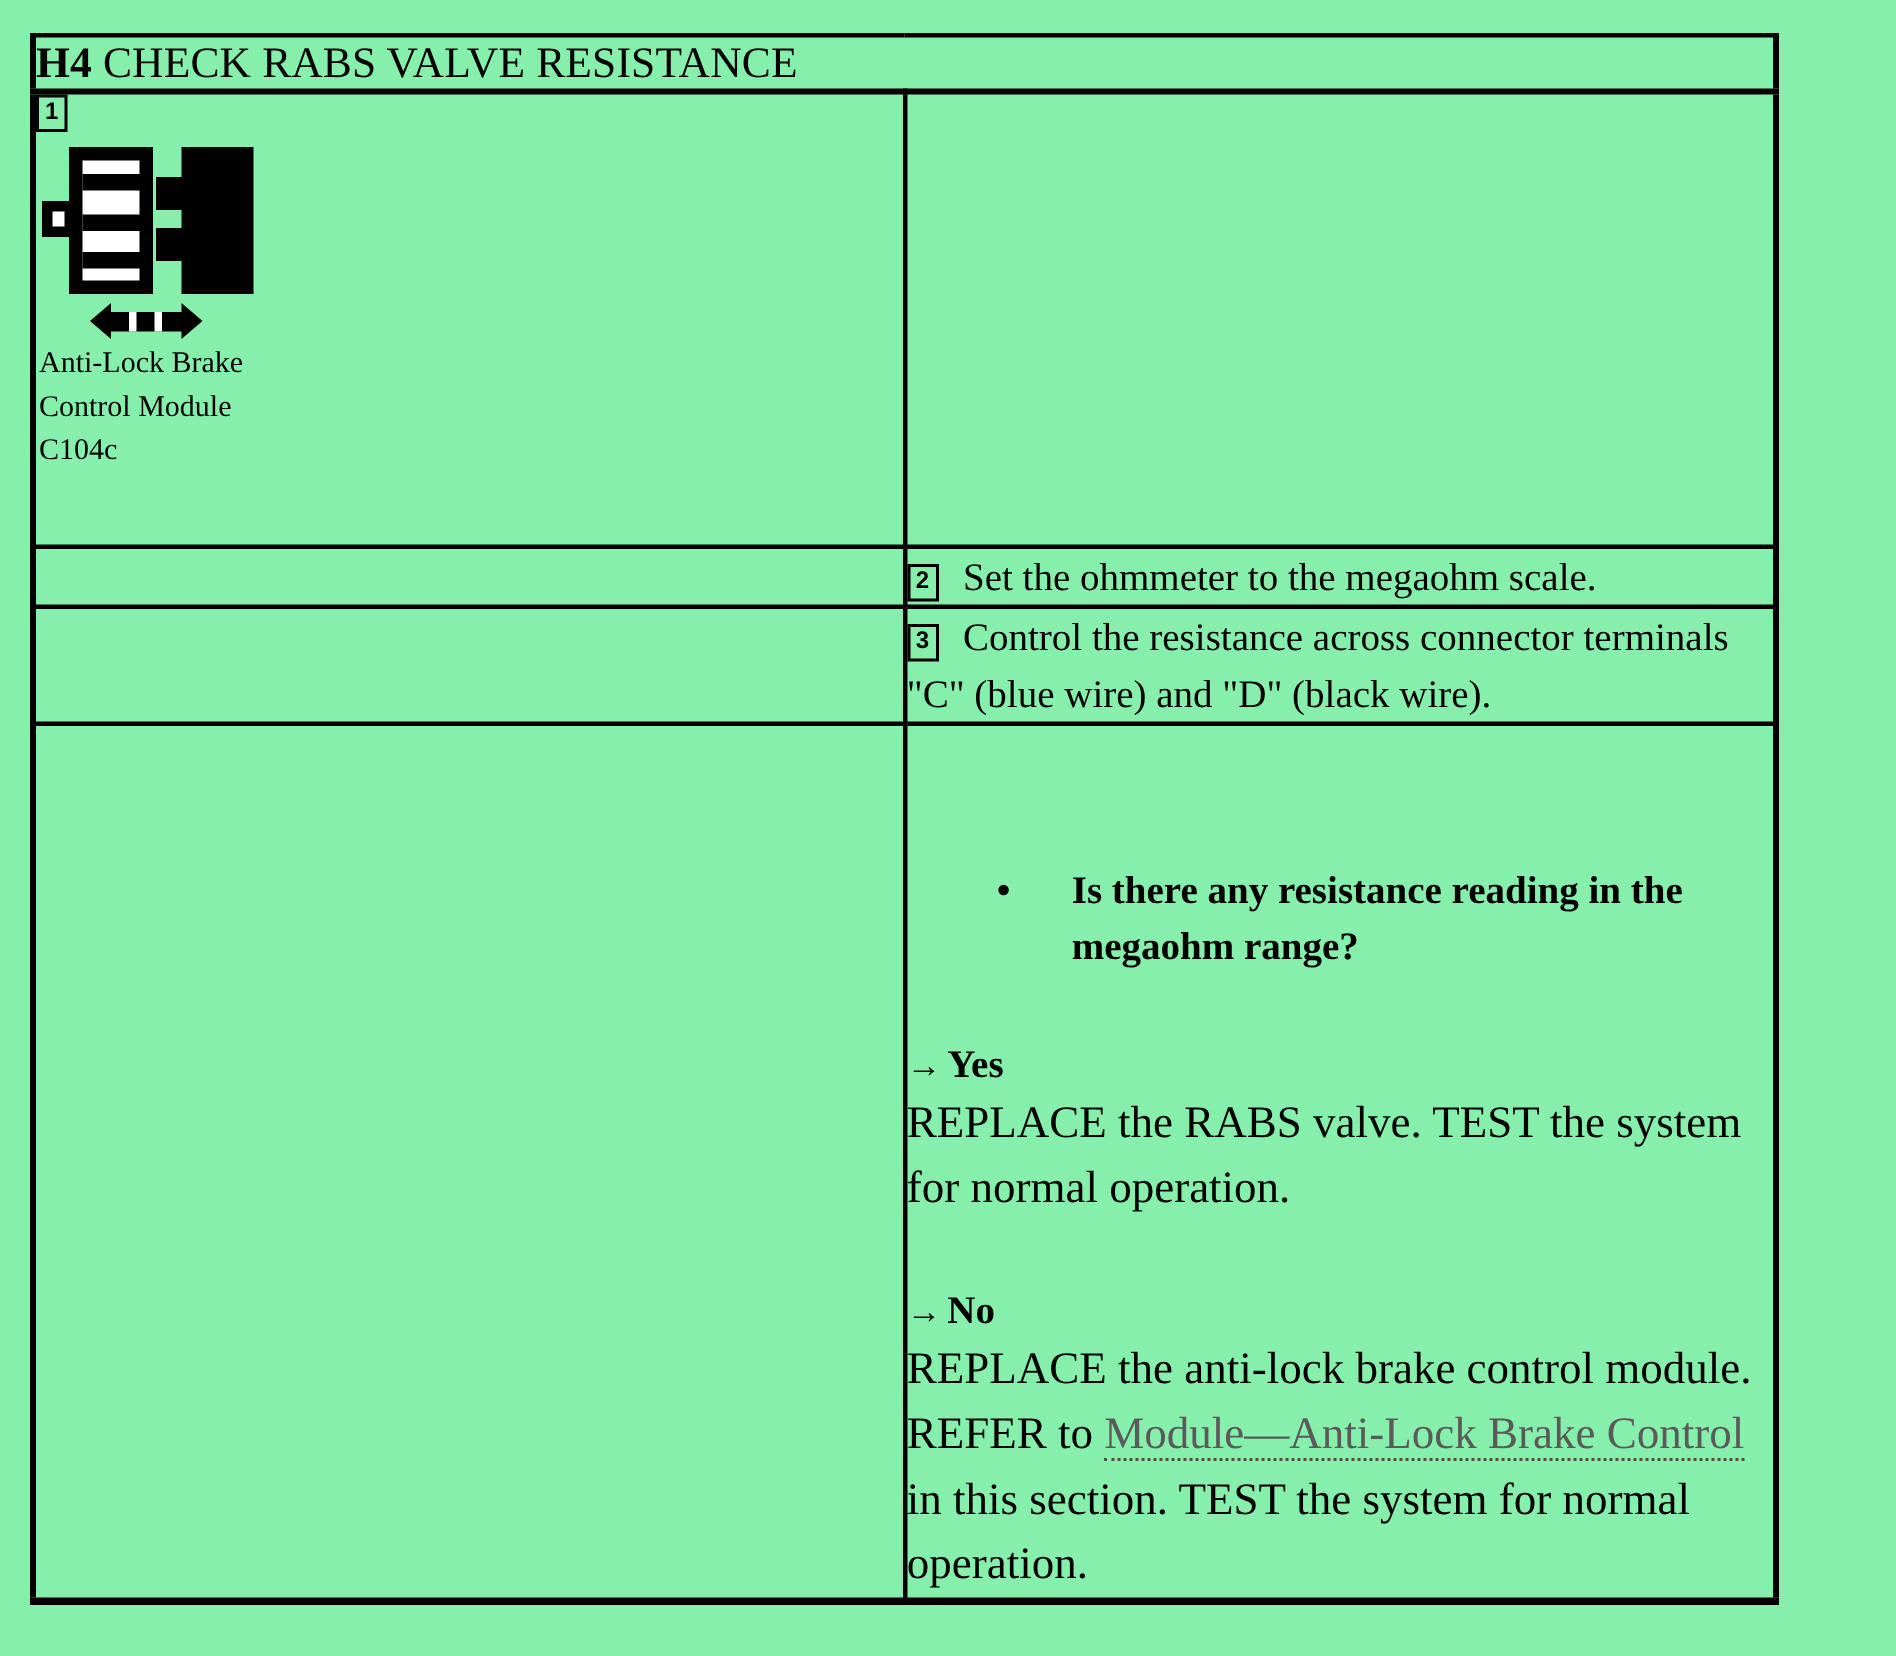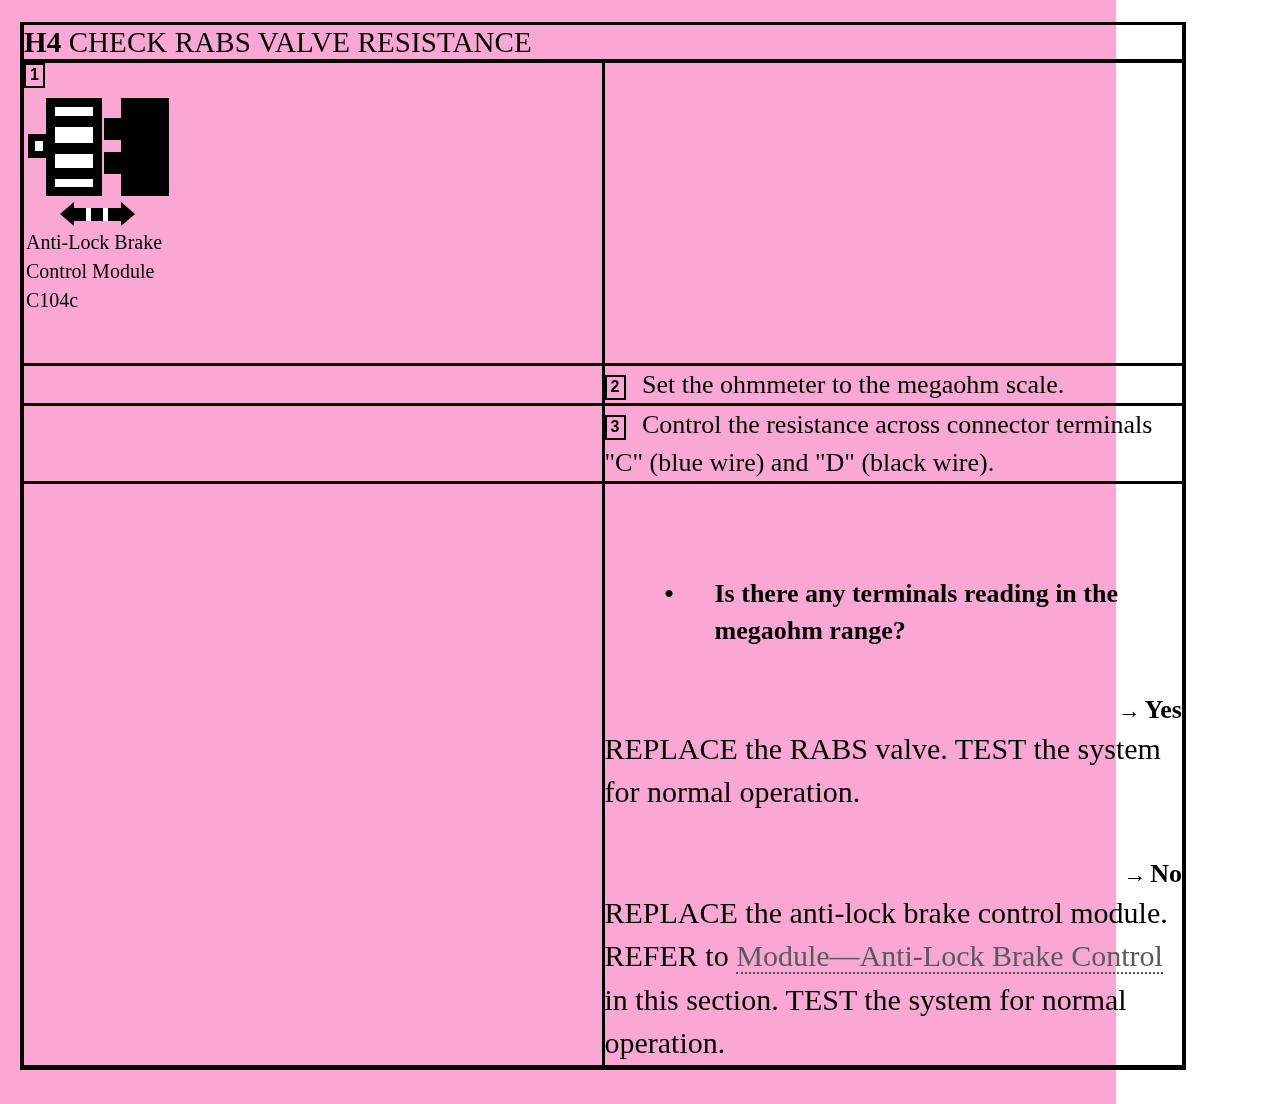--- a/index.html
+++ b/index.html
@@ -10,23 +10,23 @@
   body {
     width: 1264px;
     height: 1104px;
     font-family: "Liberation Serif", "DejaVu Serif", serif;
     color: #000000;
     overflow: hidden;
   }
 
   .page {
     position: relative;
-    width: 1116px;
+    width: 1264px;
     height: 1104px;
-    background: #f9a8d4;
+    background: #86efac;
   }
 
   
   .dtable {
     position: absolute;
     left: 20px;
     top: 22px;
     width: 1166px;
     border-collapse: collapse;
     table-layout: fixed;
@@ -130,21 +130,20 @@
   }
 
   .branch {
     margin-top: 44px;
   }
   .branch-head {
     font-weight: bold;
     font-size: 26px;
     line-height: 1.2;
     margin-bottom: 2px;
-    text-align: right;
   }
   .branch-head .arrow {
     font-weight: normal;
     font-size: 23px;
     margin-right: 4px;
   }
   .branch-body {
     font-size: 30px;
     line-height: 1.45;
   }
@@ -263,21 +262,21 @@
       </td>
     </tr>
 
     <tr>
       <td class="col-left"></td>
       <td class="col-right outcome-cell">
 
         <ul class="question">
           <li>
             <span class="bullet">•</span>
-            <span>Is there any terminals reading in the megaohm range?</span>
+            <span>Is there any resistance reading in the megaohm range?</span>
           </li>
         </ul>
 
         <div class="branch">
           <div class="branch-head">
             <span class="arrow">→</span><span>Yes</span>
           </div>
           <div class="branch-body">
             <span>REPLACE the RABS valve. TEST the system for normal operation.</span>
           </div>

